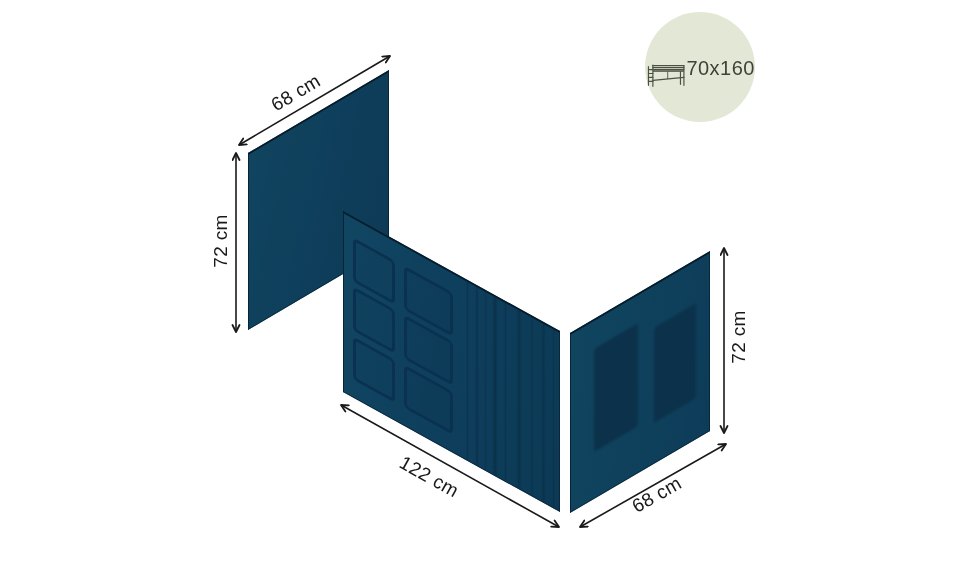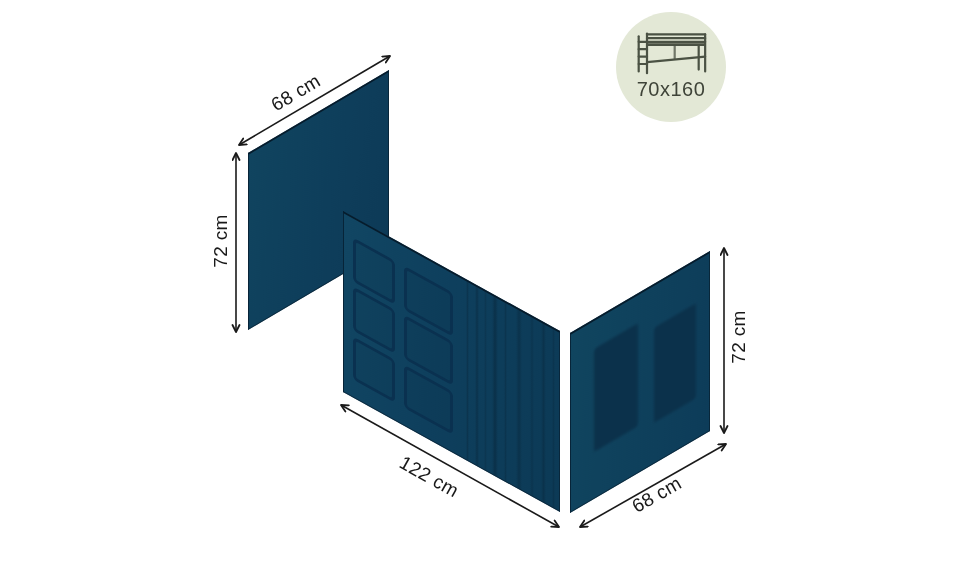--- a/index.html
+++ b/index.html
@@ -48,23 +48,23 @@
     position:absolute;background:var(--window-fill);
     border-radius:3px;filter:blur(1.5px);
   }
   .pleat{position:absolute;top:0;height:100%;}
   .arrow-layer{position:absolute;left:0;top:0;z-index:3;pointer-events:none;}
   .dim-label{
     position:absolute;z-index:4;font-size:19px;color:#191919;
     letter-spacing:.3px;white-space:nowrap;font-weight:500;
   }
   .badge{
-    position:absolute;left:616px;top:12px;width:110px;height:110px;
+    position:absolute;left:645px;top:12px;width:110px;height:110px;
     border-radius:50%;background:var(--badge-bg);z-index:5;
-    display:flex;flex-direction:column;align-items:center;justify-content:flex-start;
+    display:flex;flex-direction:row;align-items:center;justify-content:flex-start;
   }
   .badge svg{margin-top:16px;display:block;}
   .badge-label{
     margin-top:2px;font-size:20px;color:var(--badge-text);letter-spacing:.5px;
   }
 </style>
 </head>
 <body>
 
 <div class="stage">

